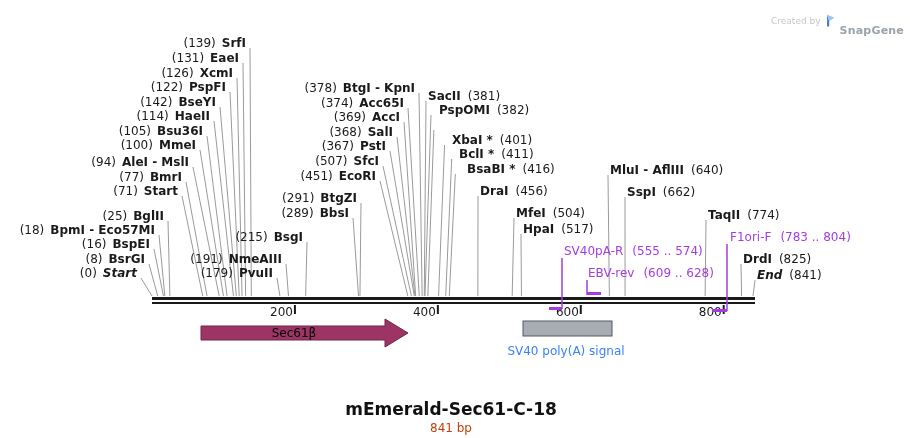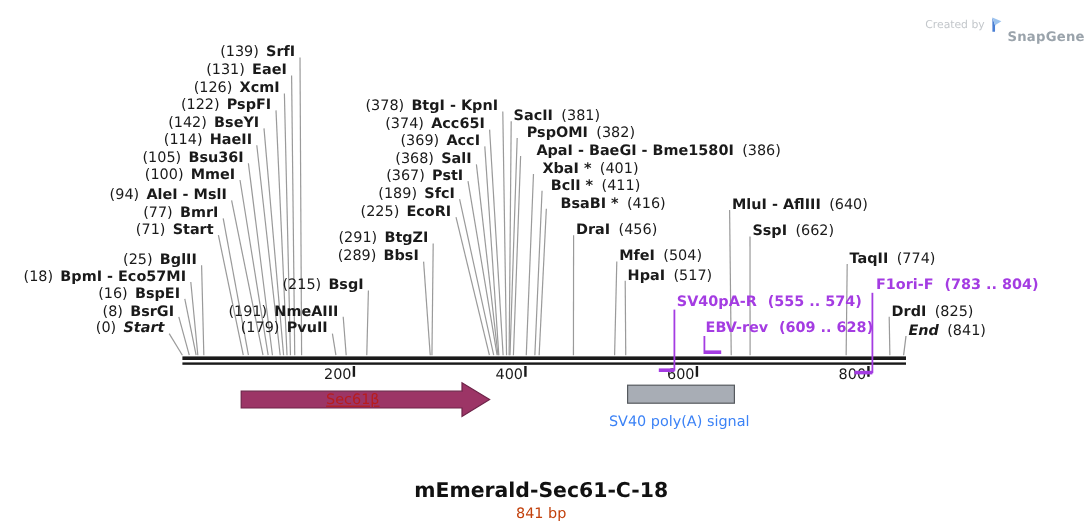--- a/index.html
+++ b/index.html
@@ -7,21 +7,21 @@
          font-family:"DejaVu Sans","Liberation Sans",sans-serif;}
   svg.layer{position:absolute;left:0;top:0;pointer-events:none;}
   #base-svg{z-index:1;}
   #labels{position:absolute;left:0;top:0;width:910px;height:438px;z-index:2;}
   #overlay-svg{z-index:3;}
   .lbl{position:absolute;font-size:12px;line-height:14px;color:#1a1a1a;white-space:nowrap;}
   .lbl .nm{font-weight:bold;}
   .lbl.r .nm{margin-left:6px;}
   .lbl.l .ps{margin-left:7px;}
   .lbl .it{font-style:italic;}
-  .primer{position:absolute;font-size:12px;line-height:14px;white-space:nowrap;font-weight:bold;}
+  .primer{position:absolute;font-size:12px;line-height:14px;white-space:nowrap;}
   .primer .rg{margin-left:9px;}
   .ticknum{position:absolute;font-size:12px;line-height:13px;color:#1a1a1a;white-space:nowrap;margin-left:31px;}
   .featlbl{position:absolute;font-size:12px;line-height:14px;white-space:nowrap;transform:translateX(-50%);}
   #watermark{position:absolute;top:4px;right:6px;z-index:2;display:flex;align-items:center;gap:4px;}
   #wm-prefix{font-size:9px;color:#c3c7cb;}
   #wm-brand{font-size:11px;color:#9aa3ab;font-weight:600;letter-spacing:.2px;margin-top:20px;}
   #titleblock{position:absolute;left:0;top:399px;width:902px;text-align:center;z-index:2;}
   #map-title{font-size:17px;font-weight:bold;color:#111;}
   #map-length{font-size:12px;color:#c2410c;margin-top:2px;}
 </style>
@@ -79,21 +79,21 @@
       <rect x="579.7752675386445" y="305" width="2" height="9" fill="#1a1a1a"></rect>
       <rect x="722.7003567181927" y="305" width="2" height="9" fill="#1a1a1a"></rect>
       <polygon points="201,326 385,326 385,319 408,333 385,347 385,340 201,340" fill="#9C3566" stroke="#6E2449" stroke-width="1"></polygon>
       <rect x="523" y="321" width="89" height="15" fill="#A8ADB5" stroke="#55595E" stroke-width="1"></rect>
     </svg>
   <div id="labels">
       <div class="ticknum" style="right: 617.075px; top: 306px;">200</div>
       <div class="ticknum" style="right: 474.15px; top: 306px;">400</div>
       <div class="ticknum" style="right: 331.225px; top: 306px;">600</div>
       <div class="ticknum" style="right: 188.3px; top: 306px;">800</div>
-      <div class="featlbl" style="left: 294px; top: 326px; color: #b91c1c; text-decoration: underline;">Sec61β</div>
+      <div class="featlbl" style="left: 294px; top: 326px; color: #000000;">Sec61β</div>
       <div class="featlbl" style="left: 566px; top: 344px; color: #3b82f6;">SV40 poly(A) signal</div>
       <div class="lbl r" style="right: 664px; top: 36px;"><span class="ps">(139)</span><span class="nm">SrfI</span></div>
       <div class="lbl r" style="right: 671px; top: 51px;"><span class="ps">(131)</span><span class="nm">EaeI</span></div>
       <div class="lbl r" style="right: 677px; top: 66px;"><span class="ps">(126)</span><span class="nm">XcmI</span></div>
       <div class="lbl r" style="right: 684px; top: 80px;"><span class="ps">(122)</span><span class="nm">PspFI</span></div>
       <div class="lbl r" style="right: 694px; top: 95px;"><span class="ps">(142)</span><span class="nm">BseYI</span></div>
       <div class="lbl r" style="right: 700px; top: 109px;"><span class="ps">(114)</span><span class="nm">HaeII</span></div>
       <div class="lbl r" style="right: 707px; top: 124px;"><span class="ps">(105)</span><span class="nm">Bsu36I</span></div>
       <div class="lbl r" style="right: 714px; top: 138px;"><span class="ps">(100)</span><span class="nm">MmeI</span></div>
       <div class="lbl r" style="right: 721px; top: 155px;"><span class="ps">(94)</span><span class="nm">AleI - MslI</span></div>
@@ -105,27 +105,26 @@
       <div class="lbl r" style="right: 765px; top: 252px;"><span class="ps">(8)</span><span class="nm">BsrGI</span></div>
       <div class="lbl r" style="right: 773px; top: 266px;"><span class="ps">(0)</span><span class="nm it">Start</span></div>
       <div class="lbl r" style="right: 607px; top: 230px;"><span class="ps">(215)</span><span class="nm">BsgI</span></div>
       <div class="lbl r" style="right: 628px; top: 252px;"><span class="ps">(191)</span><span class="nm">NmeAIII</span></div>
       <div class="lbl r" style="right: 637px; top: 266px;"><span class="ps">(179)</span><span class="nm">PvuII</span></div>
       <div class="lbl r" style="right: 495px; top: 81px;"><span class="ps">(378)</span><span class="nm">BtgI - KpnI</span></div>
       <div class="lbl r" style="right: 506px; top: 96px;"><span class="ps">(374)</span><span class="nm">Acc65I</span></div>
       <div class="lbl r" style="right: 510px; top: 110px;"><span class="ps">(369)</span><span class="nm">AccI</span></div>
       <div class="lbl r" style="right: 517px; top: 125px;"><span class="ps">(368)</span><span class="nm">SalI</span></div>
       <div class="lbl r" style="right: 524px; top: 139px;"><span class="ps">(367)</span><span class="nm">PstI</span></div>
-      <div class="lbl r" style="right: 531px; top: 154px;"><span class="ps">(189)</span><span class="nm">SfcI</span></div>
-      <div class="lbl r" style="right: 534px; top: 169px;"><span class="ps">(225)</span><span class="nm">EcoRI</span></div>
+      <div class="lbl r" style="right: 531px; top: 154px;"><span class="ps">(507)</span><span class="nm">SfcI</span></div>
+      <div class="lbl r" style="right: 534px; top: 169px;"><span class="ps">(451)</span><span class="nm">EcoRI</span></div>
       <div class="lbl r" style="right: 553px; top: 191px;"><span class="ps">(291)</span><span class="nm">BtgZI</span></div>
       <div class="lbl r" style="right: 561px; top: 206px;"><span class="ps">(289)</span><span class="nm">BbsI</span></div>
       <div class="lbl l" style="left: 428px; top: 89px;"><span class="nm">SacII</span><span class="ps">(381)</span></div>
       <div class="lbl l" style="left: 439px; top: 103px;"><span class="nm">PspOMI</span><span class="ps">(382)</span></div>
-      <div class="lbl l" style="left: 447px; top: 118px;"><span class="nm">ApaI - BaeGI - Bme1580I</span><span class="ps">(386)</span></div>
       <div class="lbl l" style="left: 452px; top: 133px;"><span class="nm">XbaI *</span><span class="ps">(401)</span></div>
       <div class="lbl l" style="left: 459px; top: 147px;"><span class="nm">BclI *</span><span class="ps">(411)</span></div>
       <div class="lbl l" style="left: 467px; top: 162px;"><span class="nm">BsaBI *</span><span class="ps">(416)</span></div>
       <div class="lbl l" style="left: 480px; top: 184px;"><span class="nm">DraI</span><span class="ps">(456)</span></div>
       <div class="lbl l" style="left: 516px; top: 206px;"><span class="nm">MfeI</span><span class="ps">(504)</span></div>
       <div class="lbl l" style="left: 523px; top: 222px;"><span class="nm">HpaI</span><span class="ps">(517)</span></div>
       <div class="lbl l" style="left: 610px; top: 163px;"><span class="nm">MluI - AflIII</span><span class="ps">(640)</span></div>
       <div class="lbl l" style="left: 627px; top: 185px;"><span class="nm">SspI</span><span class="ps">(662)</span></div>
       <div class="lbl l" style="left: 708px; top: 208px;"><span class="nm">TaqII</span><span class="ps">(774)</span></div>
       <div class="lbl l" style="left: 743px; top: 252px;"><span class="nm">DrdI</span><span class="ps">(825)</span></div>

